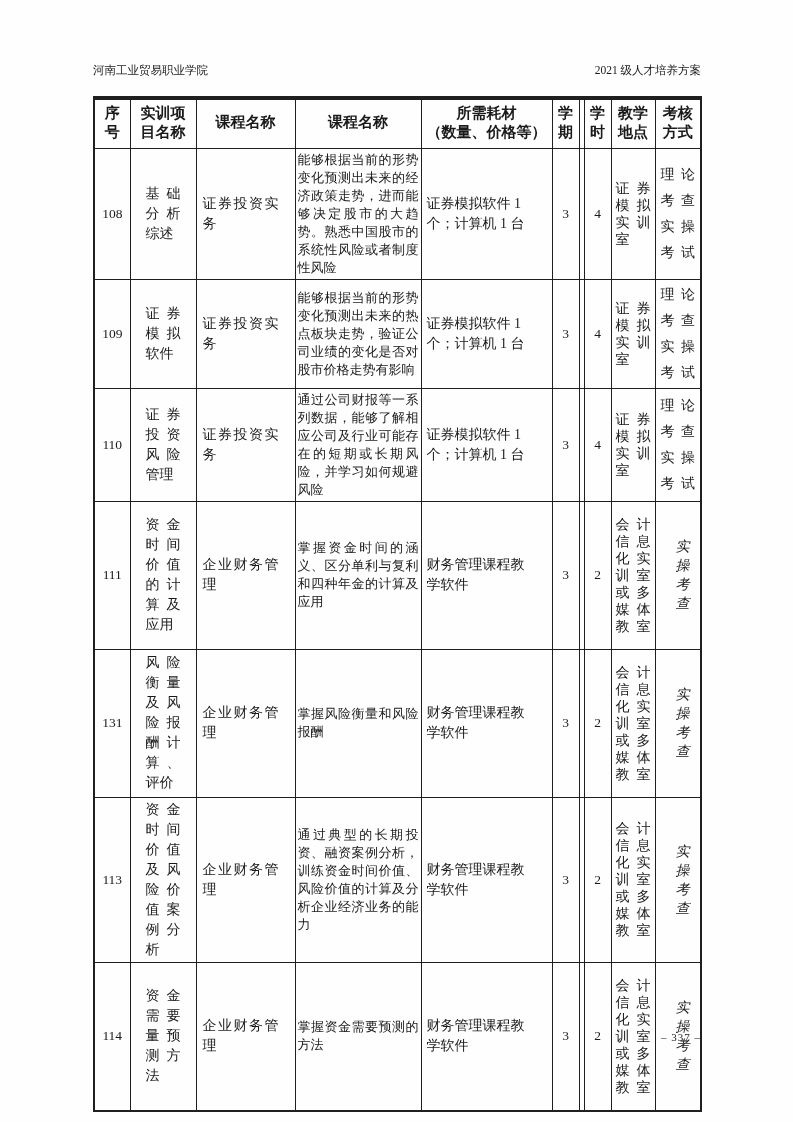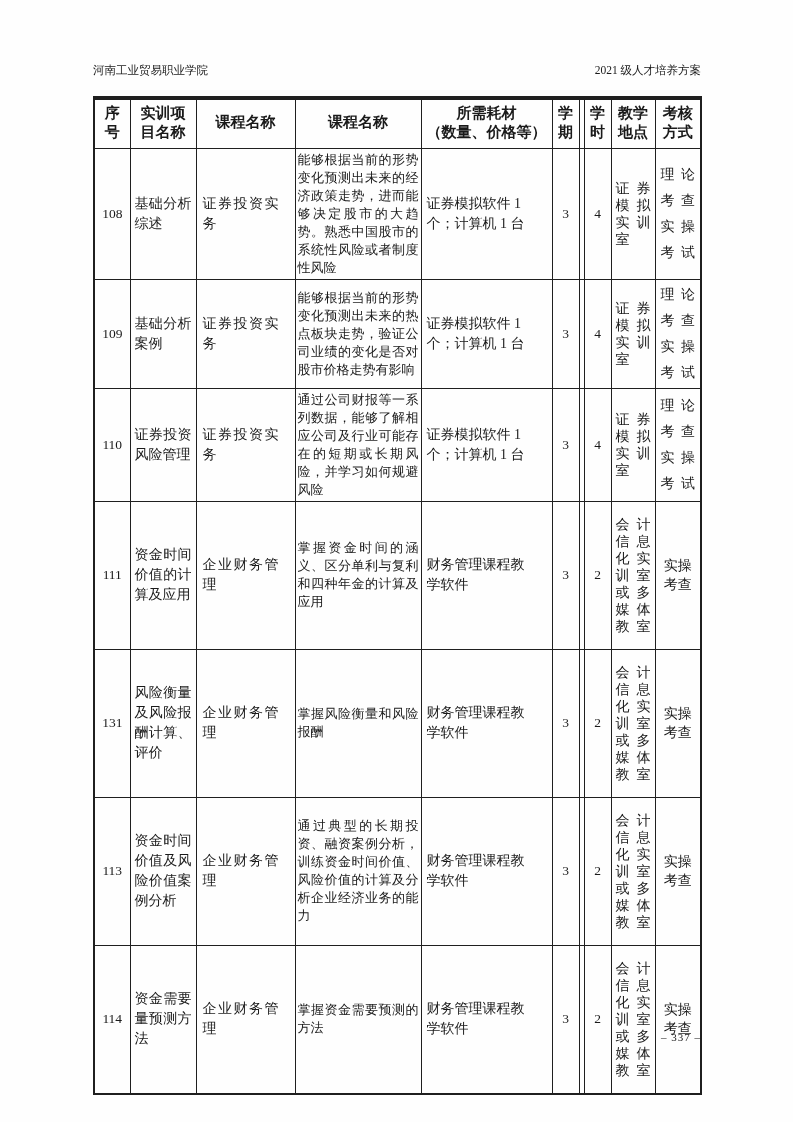--- a/index.html
+++ b/index.html
@@ -22,28 +22,28 @@
   .schedule th,.schedule td{
     border:1px solid #1f1f1f;vertical-align:middle;overflow:hidden;
     word-break:normal;
   }
   .schedule th{
     font-size:15px;font-weight:bold;text-align:center;
     white-space:pre-line;line-height:19px;padding:0;height:49px;
   }
   .schedule td{font-size:14px;}
   td.c-no,td.c-sem,td.c-hours{text-align:center;font-size:13.5px;padding:0;}
-  td.c-project{text-align:justify;padding:2px 4px;line-height:20px;}
+  td.c-project{text-align:justify;padding:2px 15px;line-height:20px;}
   td.c-course{text-align:justify;padding:2px 16px 2px 6px;line-height:20px;}
   td.c-objective{text-align:justify;padding:2px;font-size:13px;line-height:18px;}
   td.c-materials{white-space:pre-line;text-align:left;padding:2px 5px;line-height:20px;margin-left:32px;}
   td.c-gap{padding:0;}
   td.c-location{text-align:justify;text-align-last:justify;padding:14px 4px;line-height:17px;}
   td.c-assess.spread{text-align:justify;text-align-last:justify;padding:2px 5px;line-height:26px;font-family:Liberation Serif, serif;}
-  td.c-assess.center{text-align:center;padding:8px;line-height:19px;}
+  td.c-assess.center{text-align:center;padding:20px;line-height:19px;font-style:italic;}
   .doc-footer{
     position:absolute;left:93px;width:608px;top:1031px;
     text-align:right;font-size:11px;letter-spacing:1px;
   }
 </style>
 </head>
 <body>
 
 <div class="page">
 
@@ -95,21 +95,21 @@
           <td class="c-materials">证券模拟软件 1
 个；计算机 1 台</td>
           <td class="c-sem">3</td>
           <td class="c-gap"></td>
           <td class="c-hours">4</td>
           <td class="c-location">证券模拟实训室</td>
           <td class="c-assess spread">理论考查实操考试</td>
         </tr>
         <tr style="height: 95px;">
           <td class="c-no">109</td>
-          <td class="c-project">基础分析案例</td>
+          <td class="c-project">证券模拟软件</td>
           <td class="c-course">证券投资实务</td>
           <td class="c-objective">能够根据当前的形势变化预测出未来的热点板块走势，验证公司业绩的变化是否对股市价格走势有影响</td>
           <td class="c-materials">证券模拟软件 1
 个；计算机 1 台</td>
           <td class="c-sem">3</td>
           <td class="c-gap"></td>
           <td class="c-hours">4</td>
           <td class="c-location">证券模拟实训室</td>
           <td class="c-assess spread">理论考查实操考试</td>
         </tr>

